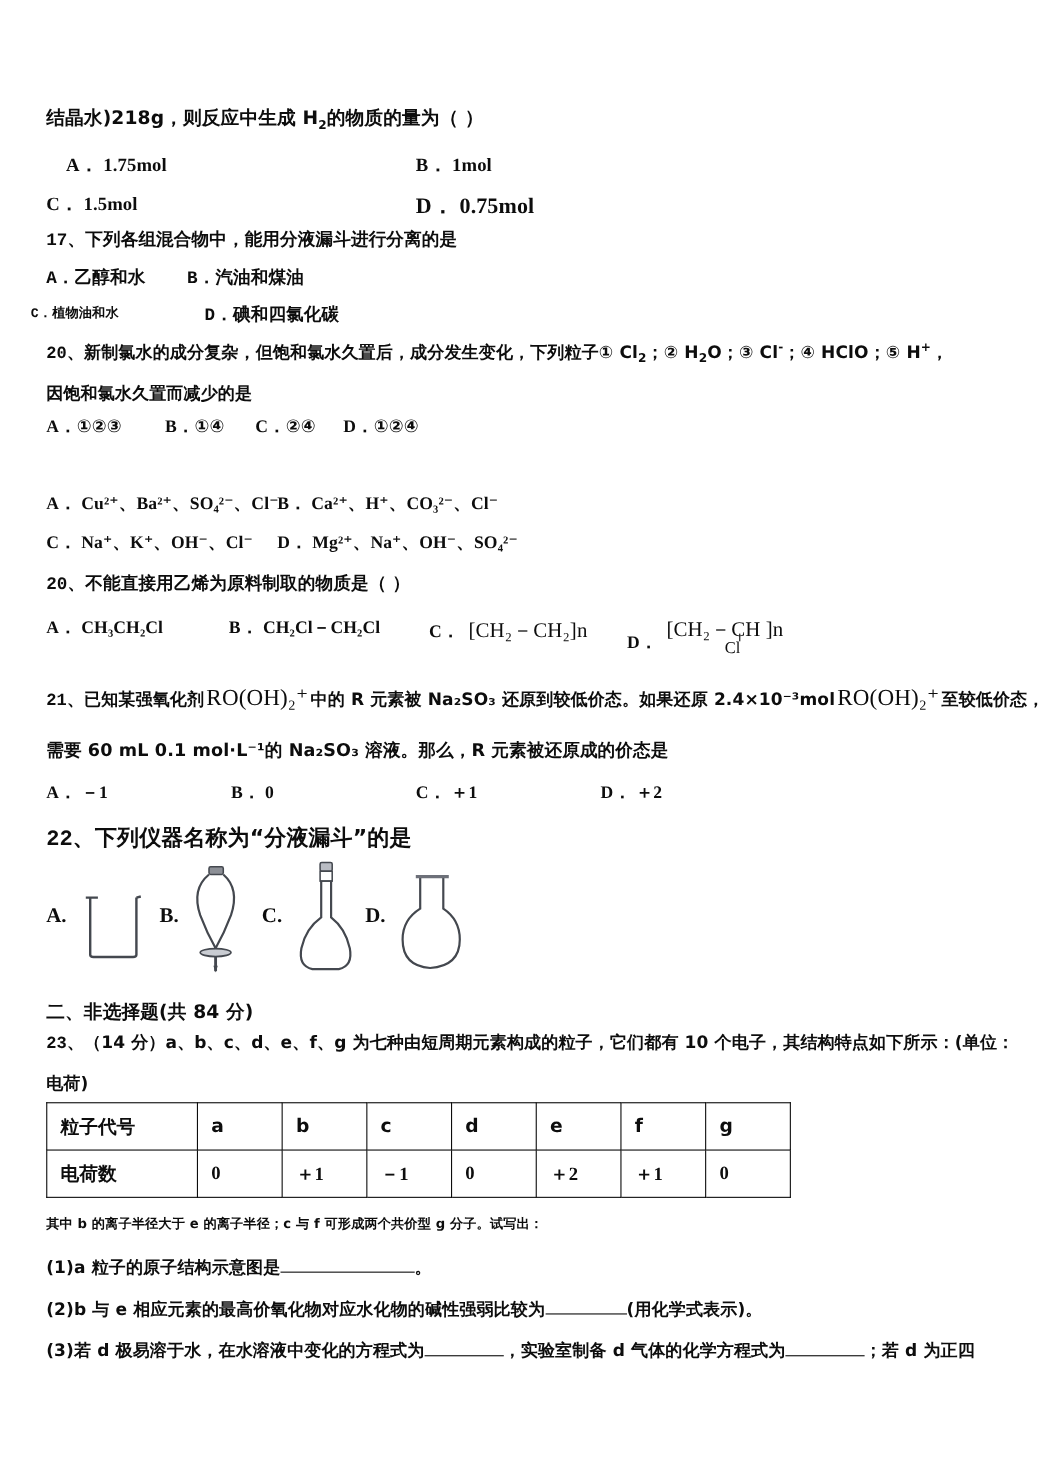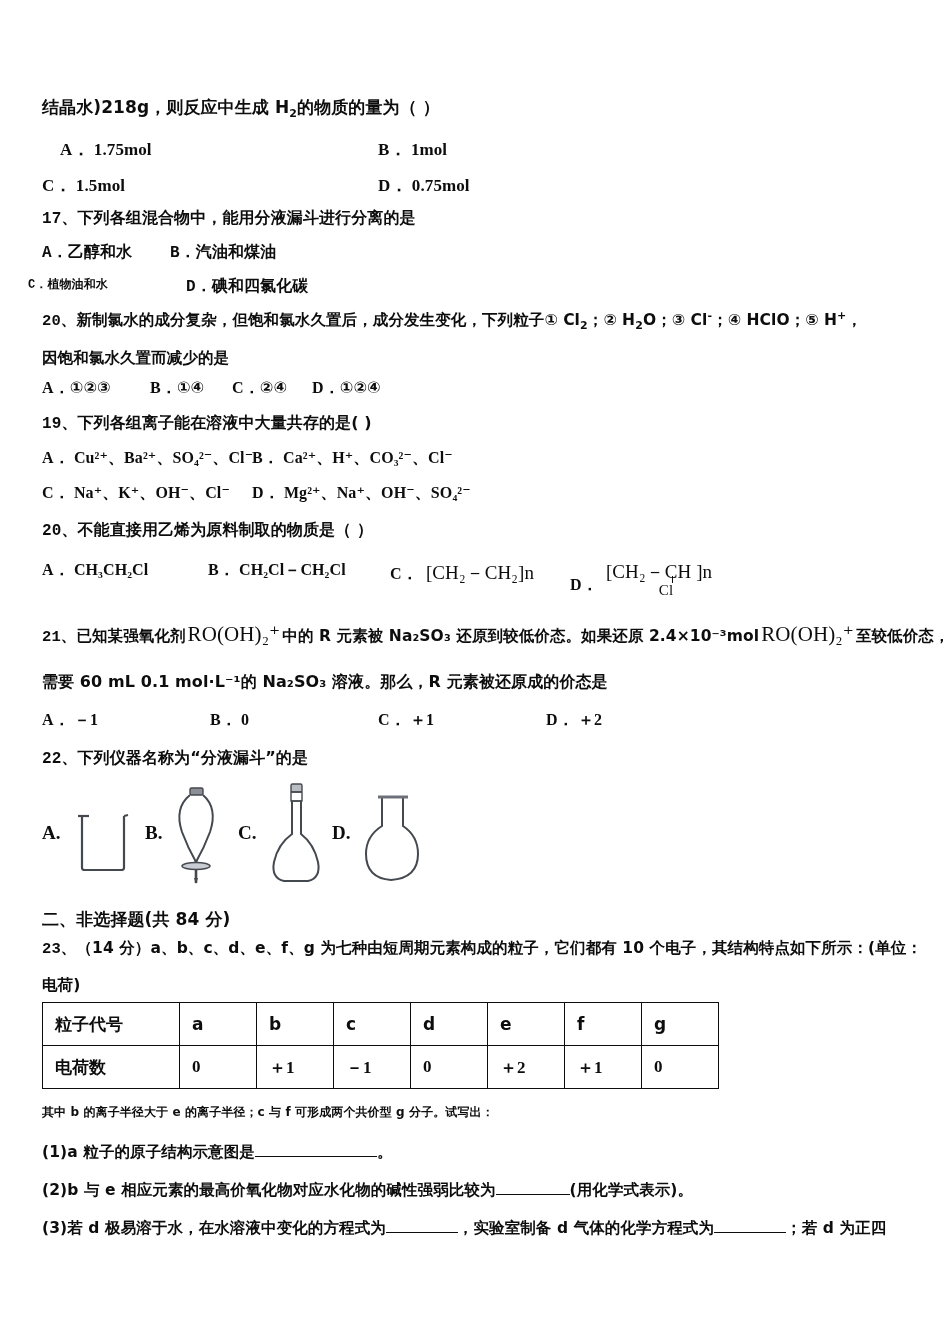--- a/index.html
+++ b/index.html
@@ -132,21 +132,21 @@
     <span>1.75mol</span>
   </div>
   <div class="line" style="left:378px; top:138px; font-size:17px;">
     <span>B．</span>
     <span>1mol</span>
   </div>
   <div class="line" style="left:42px; top:174px; font-size:17px;">
     <span>C．</span>
     <span>1.5mol</span>
   </div>
-  <div class="line" style="left:378px; top:174px; font-size:17px;">
+  <div class="line" style="left:378px; top:174px; font-size:20px;">
     <span>D．</span>
     <span>0.75mol</span>
   </div>
 
   <div class="line cn" style="left:42px; top:208px; font-size:16px;">
     <span class="qnum">17、</span><span>下列各组混合物中，能用分液漏斗进行分离的是</span>
   </div>
   <div class="line cn" style="left:42px; top:242px; font-size:16px;">
     <span class="qnum">A．</span><span>乙醇和水</span>
   </div>
@@ -172,23 +172,20 @@
   <div class="line" style="left:150px; top:378px; font-size:16px;">
     <span>B．</span><span class="cn">①④</span>
   </div>
   <div class="line" style="left:232px; top:378px; font-size:16px;">
     <span>C．</span><span class="cn">②④</span>
   </div>
   <div class="line" style="left:312px; top:378px; font-size:16px;">
     <span>D．</span><span class="cn">①②④</span>
   </div>
 
-  <div class="line cn" style="left:42px; top:413px; font-size:16px;">
-    <span class="qnum">19、</span><span>下列各组离子能在溶液中大量共存的是(  )</span>
-  </div>
   <div class="line" style="left:42px; top:448px; font-size:16px;">
     <span>A．</span>
     <span>Cu²⁺、Ba²⁺、SO₄²⁻、Cl⁻</span>
   </div>
   <div class="line" style="left:252px; top:448px; font-size:16px;">
     <span>B．</span>
     <span>Ca²⁺、H⁺、CO₃²⁻、Cl⁻</span>
   </div>
   <div class="line" style="left:42px; top:483px; font-size:16px;">
     <span>C．</span>
@@ -239,21 +236,21 @@
   </div>
   <div class="line" style="left:378px; top:710px; font-size:16px;">
     <span>C．</span>
     <span>＋1</span>
   </div>
   <div class="line" style="left:546px; top:710px; font-size:16px;">
     <span>D．</span>
     <span>＋2</span>
   </div>
 
-  <div class="line cn" style="left:42px; top:748px; font-size:16px;">
+  <div class="line cn" style="left:42px; top:748px; font-size:20px;">
     <span class="qnum">22、</span><span>下列仪器名称为“分液漏斗”的是</span>
   </div>
 
   <div class="glasslabel" style="left:42px; top:822px;">A.</div>
   <svg class="glass" style="left:76px; top:812px;" width="54" height="62" viewBox="0 0 54 62">
     <path d="M6 4 L6 56 Q6 58 9 58 L45 58 Q48 58 48 56 L48 4" fill="none" stroke="#44484f" stroke-width="2.2"></path>
     <path d="M2 4 L13 4" fill="none" stroke="#44484f" stroke-width="2.2"></path>
     <path d="M48 4 L52 3" fill="none" stroke="#44484f" stroke-width="2.2"></path>
   </svg>
 

